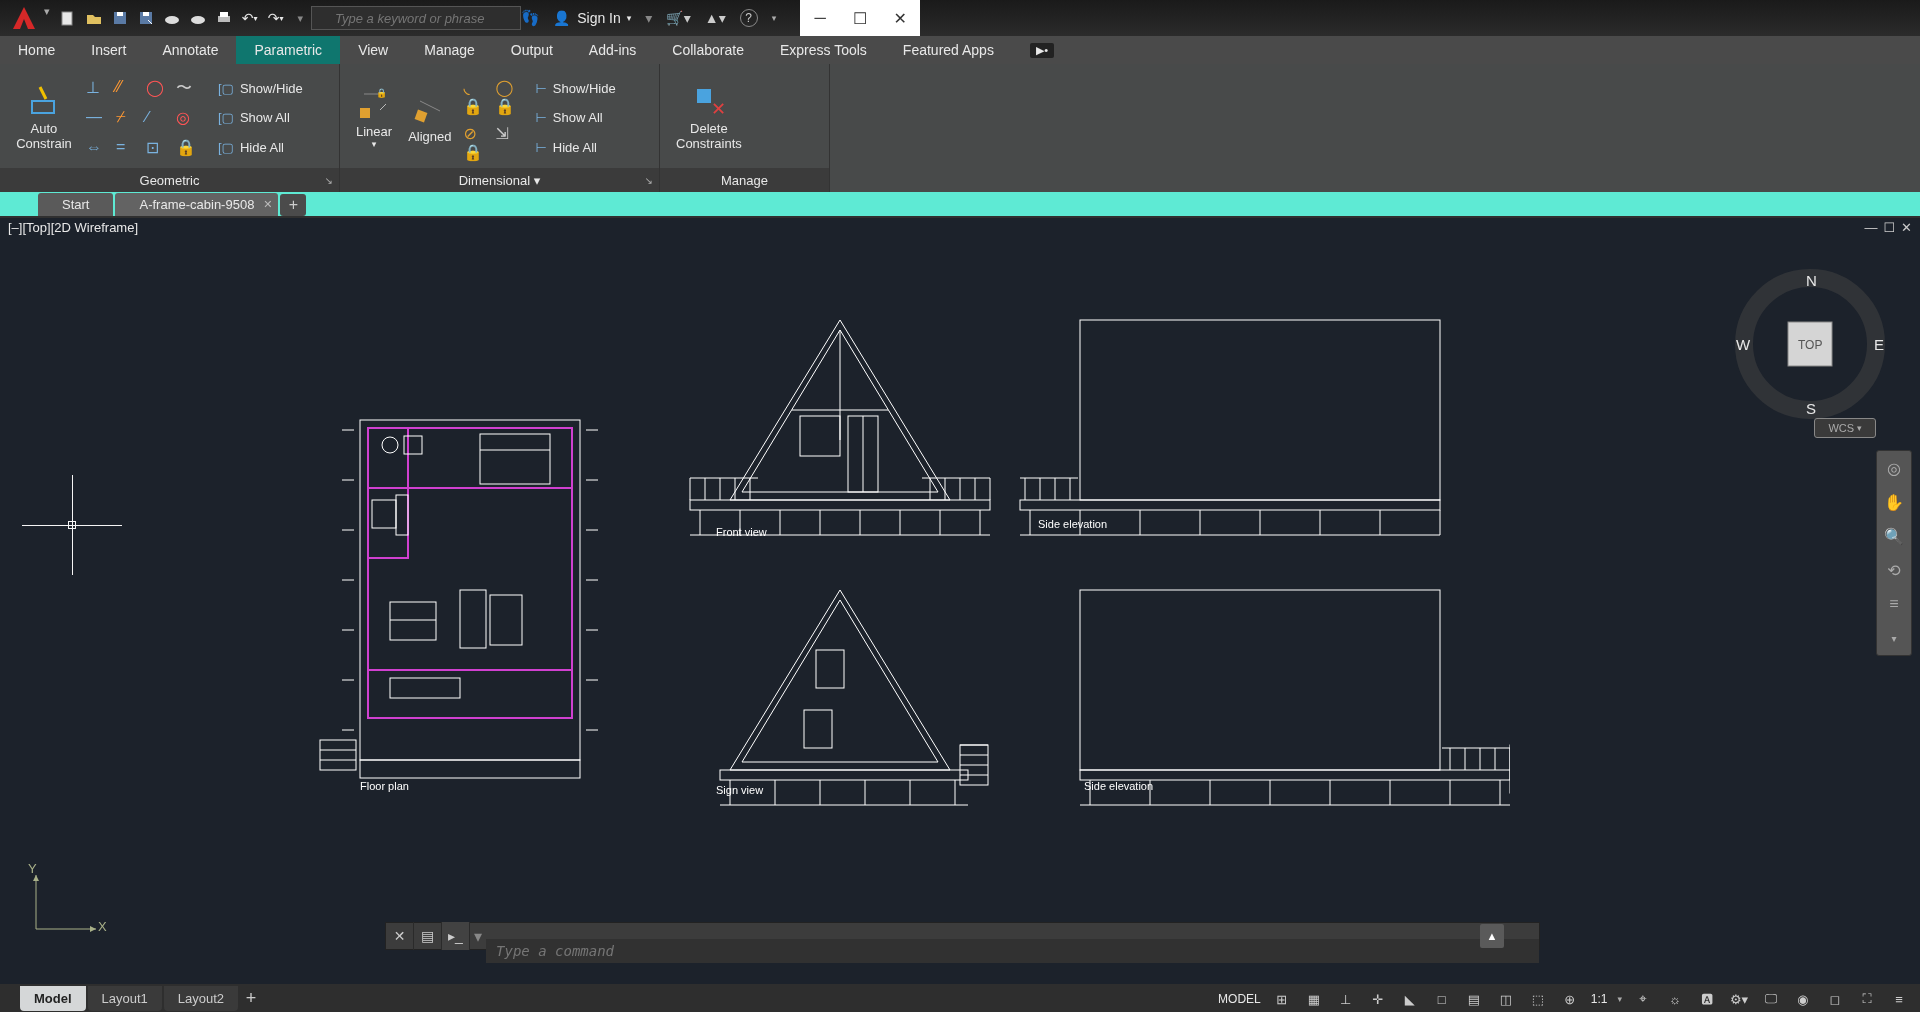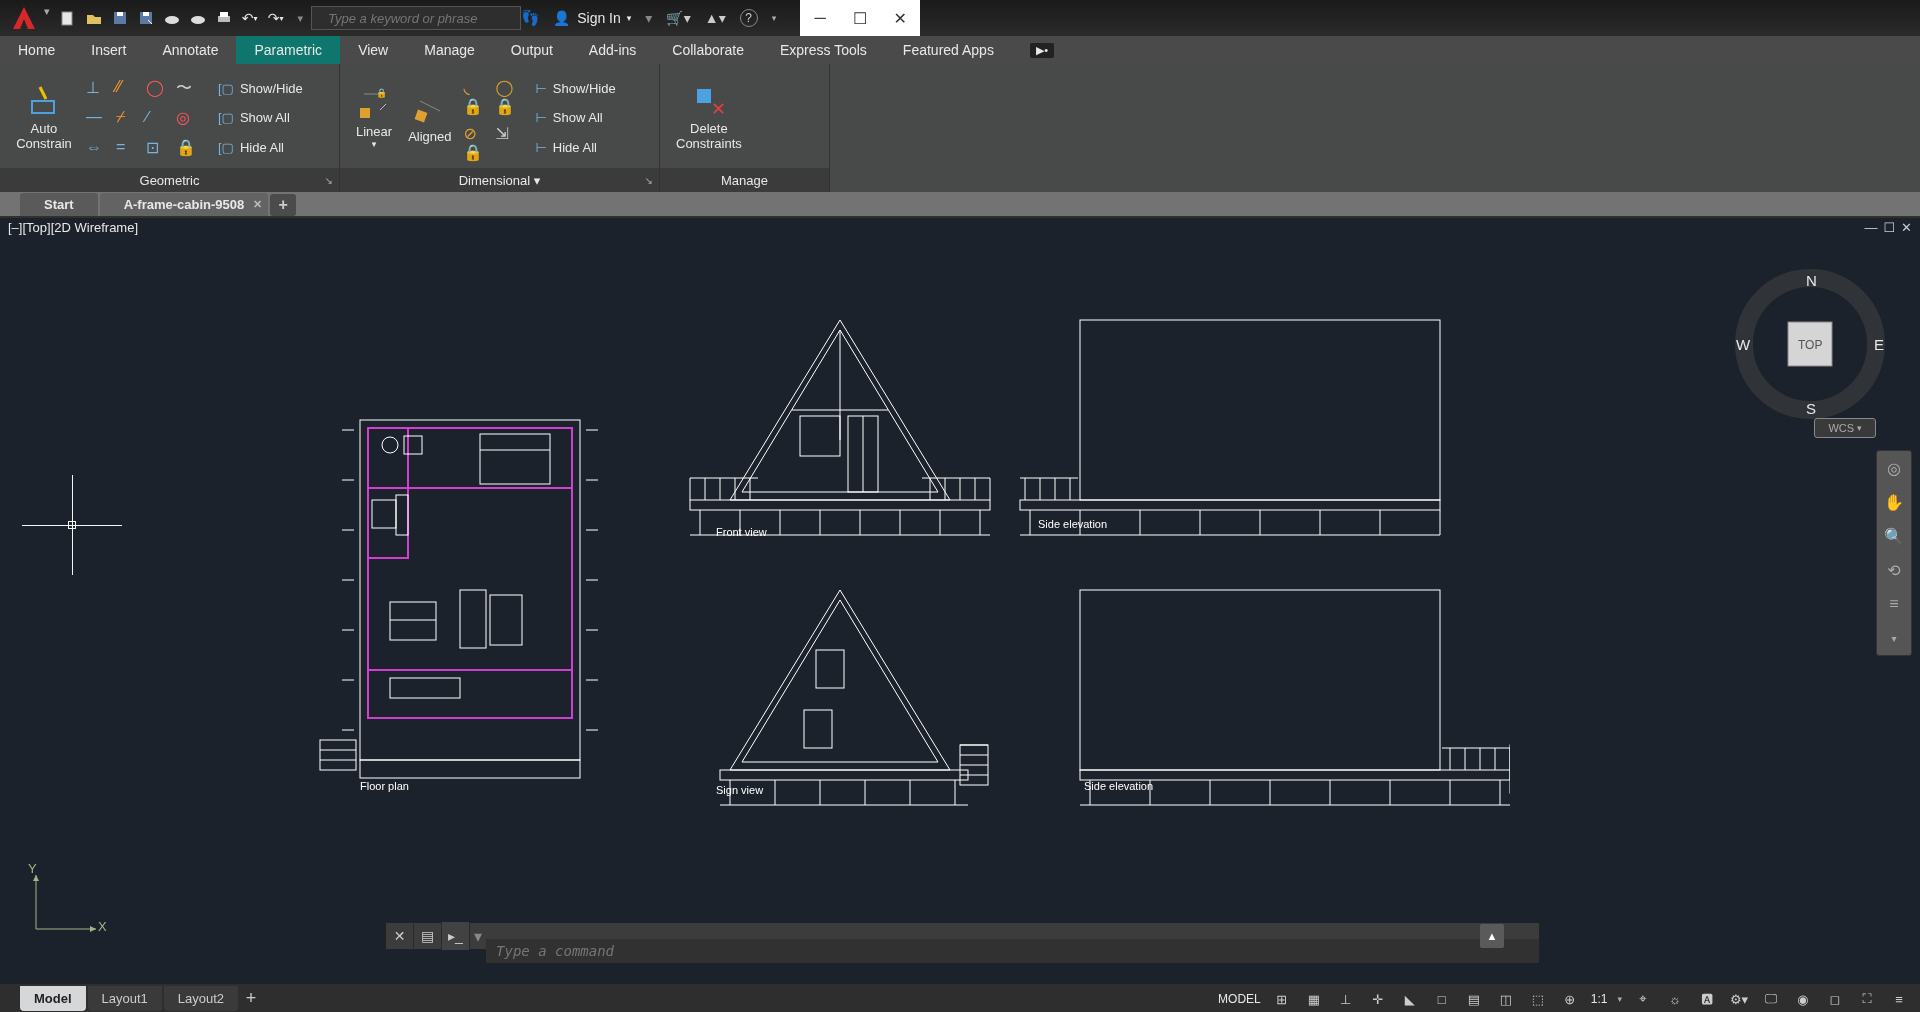--- a/index.html
+++ b/index.html
@@ -4,41 +4,41 @@
 <style>
 * { margin:0; padding:0; box-sizing:border-box; font-family:"Segoe UI",Arial,sans-serif; }
 body { width:1920px; height:1012px; background:#fff; position:relative; overflow:hidden; }
 
 
 .titlebar { height:36px; background:linear-gradient(#1a1a1a,#2b2b2b); display:flex; align-items:center; color:#ccc; font-size:14px; }
 .appicon { width:48px; height:36px; display:flex; align-items:center; justify-content:center; }
 .qat { display:flex; gap:6px; padding:0 8px; align-items:center; }
 .qat-btn { width:20px; height:20px; display:flex; align-items:center; justify-content:center; font-size:14px; color:#e8e8e8; cursor:pointer; }
 .title-center { flex:1; text-align:center; font-size:15px; display:flex; justify-content:center; gap:24px; }
-.search-box { width:210px; height:24px; background:#2e2e2e; border:1px solid #555; padding:2px 16px; color:#c4b5fd; font-style:italic; font-size:13px; }
+.search-box { width:210px; height:24px; background:#2e2e2e; border:1px solid #555; padding:2px 23px; color:#c4b5fd; font-style:italic; font-size:13px; }
 .title-right { display:flex; align-items:center; gap:14px; padding-right:8px; }
 .signin { color:#e8e8e8; font-size:14px; display:flex; align-items:center; gap:6px; }
 .winbtn { width:40px; height:36px; display:flex; align-items:center; justify-content:center; color:#333; font-size:16px; background:#fff; }
 .winbtns { display:flex; margin-left:16px; }
 
 
 .ribbon-tabs { height:28px; background:#4a4a4a; display:flex; align-items:stretch; font-size:14px; color:#e8e8e8; }
 .ribbon-tab { padding:4px 18px; display:flex; align-items:center; cursor:pointer; }
 .ribbon-tab.active { background:#0f766e; }
 
 
 .ribbon-body { height:128px; background:#484a4a; display:flex; }
 .ribbon-panel { border-right:1px solid #333; position:relative; padding:6px 8px 2px; display:flex; flex-direction:column; }
 .panel-header { position:absolute; bottom:0; left:0; right:0; height:24px; background:#3b3b3b; color:#e8e8e8; font-size:13px; display:flex; align-items:center; justify-content:center; }
 .big-btn { display:flex; flex-direction:column; align-items:center; justify-content:center; color:#e8e8e8; font-size:13px; padding:4px 8px; cursor:pointer; }
 .big-btn svg, .big-btn .ico { width:32px; height:32px; margin-bottom:4px; }
 .row-btn { display:flex; align-items:center; gap:6px; color:#e8e8e8; font-size:13px; padding:3px 6px; cursor:pointer; }
 
 
-.filetabs { height:26px; background:#737373; display:flex; align-items:flex-end; padding-left:20px; gap:2px; border-bottom:2px solid #303030;font-weight:bold; }
+.filetabs { height:26px; background:#5eead4; display:flex; align-items:flex-end; padding-left:38px; gap:2px; border-bottom:2px solid #303030; }
 .filetab { background:#5a5a5a; color:#e8e8e8; font-size:13px; padding:4px 24px; border-radius:3px 3px 0 0; position:relative; cursor:pointer; }
 .filetab.active { background:#636363; }
 .filetab-close { position:absolute; right:6px; top:5px; font-size:11px; color:#bbb; }
 .addtab { width:26px; height:22px; background:#4b4b4b; color:#ccc; display:flex; align-items:center; justify-content:center; border-radius:3px; cursor:pointer; font-size:16px; }
 
 
 .viewport { position:relative; background:#1c222b; }
 .viewport-top { height:22px; color:#e8e8e8; font-size:13px; padding:2px 8px; display:flex; justify-content:space-between; }
 .vp-controls { display:flex; gap:6px; font-size:13px; color:#ccc; }
 .canvas { position:relative; width:100%; height:742px; }

